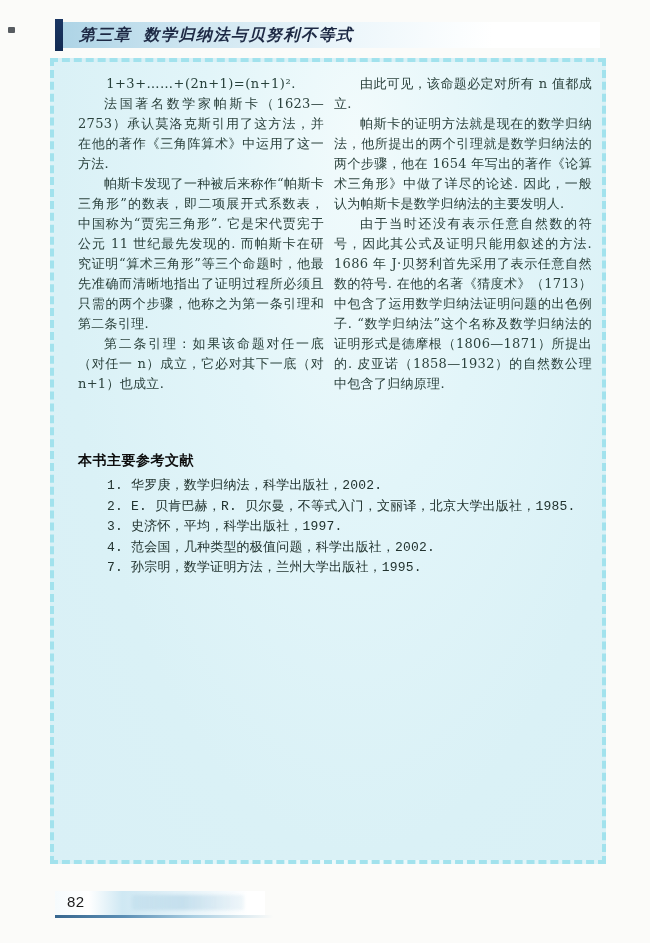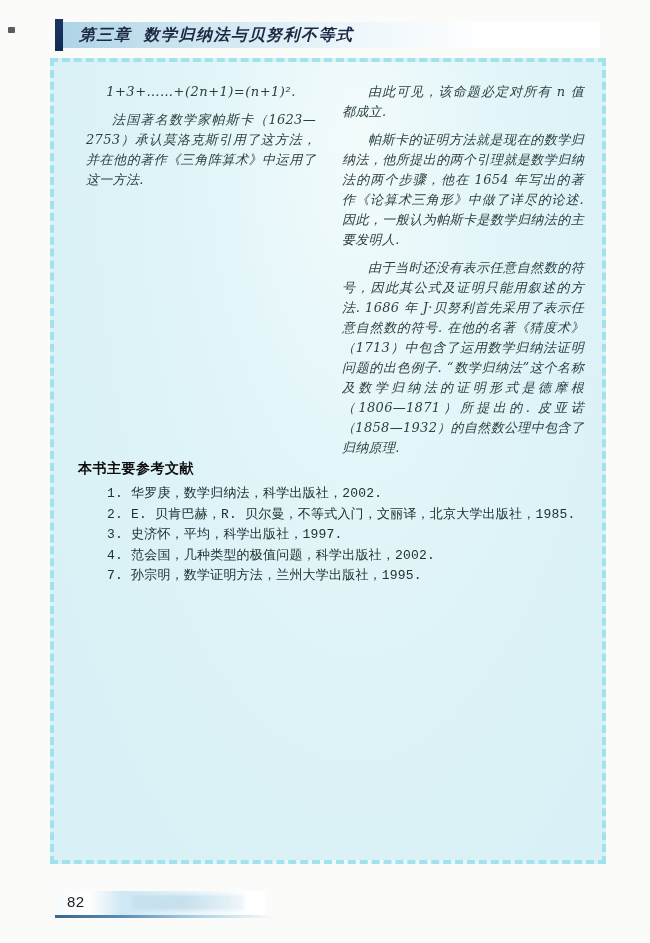--- a/index.html
+++ b/index.html
@@ -32,28 +32,28 @@
   .panel{
     position:absolute;left:50px;top:58px;width:556px;height:806px;
     box-sizing:border-box;border:4px dashed #a2e2ed;
     background:radial-gradient(ellipse at 55% 10%,#f2fbfc 0%,#e2f5f9 35%,#daf1f6 70%,#d9f0f6 100%);
   }
   
   .col{position:absolute;top:74px;}
   .col-left{left:78px;width:246px;}
   .col-right{left:334px;width:258px;}
   .col p{
-    margin:8px;font-size:13px;line-height:20px;color:#2b413c;
-    text-align:justify;text-indent:2em;letter-spacing:.3px;font-style:italic;
+    margin:0;font-size:13px;line-height:20px;color:#2b413c;
+    text-align:justify;text-indent:2em;letter-spacing:.3px;
   }
   .col p.formula{
     text-indent:0;text-align:center;letter-spacing:.5px;color:#27403a;
   }
   
-  .refs{position:absolute;left:78px;top:452px;width:522px;margin-top:8px;}
+  .refs{position:absolute;left:78px;top:452px;width:522px;}
   .refs-heading{
     font-family:"Liberation Sans","DejaVu Sans",sans-serif;
     font-weight:bold;font-size:14px;color:#0e0e0e;
     margin:0 0 6px 0;letter-spacing:.5px;
   }
   .ref-item{
     margin-left:29px;font-size:13px;line-height:20.5px;color:#22332f;
     letter-spacing:.2px;white-space:nowrap;font-family:Liberation Mono, monospace;
   }
   
@@ -88,20 +88,22 @@
     <div class="chapter-title">
       <span>第三章</span><span class="gap"></span><span>数学归纳法与贝努利不等式</span>
     </div>
   </div>
 
   <div class="panel"></div>
 
   <div class="col col-left">
     <p class="formula">1+3+……+(2n+1)=(n+1)².</p>
     <p>法国著名数学家帕斯卡（1623—2753）承认莫洛克斯引用了这方法，并在他的著作《三角阵算术》中运用了这一方法.</p>
+    <p>帕斯卡发现了一种被后来称作“帕斯卡三角形”的数表，即二项展开式系数表，中国称为“贾宪三角形”. 它是宋代贾宪于公元 11 世纪最先发现的. 而帕斯卡在研究证明“算术三角形”等三个命题时，他最先准确而清晰地指出了证明过程所必须且只需的两个步骤，他称之为第一条引理和第二条引理.</p>
+    <p>第二条引理：如果该命题对任一底（对任一 n）成立，它必对其下一底（对 n+1）也成立.</p>
   </div>
 
   <div class="col col-right">
     <p>由此可见，该命题必定对所有 n 值都成立.</p>
     <p>帕斯卡的证明方法就是现在的数学归纳法，他所提出的两个引理就是数学归纳法的两个步骤，他在 1654 年写出的著作《论算术三角形》中做了详尽的论述. 因此，一般认为帕斯卡是数学归纳法的主要发明人.</p>
     <p>由于当时还没有表示任意自然数的符号，因此其公式及证明只能用叙述的方法. 1686 年 J·贝努利首先采用了表示任意自然数的符号. 在他的名著《猜度术》（1713）中包含了运用数学归纳法证明问题的出色例子. “数学归纳法”这个名称及数学归纳法的证明形式是德摩根（1806—1871）所提出的. 皮亚诺（1858—1932）的自然数公理中包含了归纳原理.</p>
   </div>
 
   <div class="refs">
     <h3 class="refs-heading">本书主要参考文献</h3>

